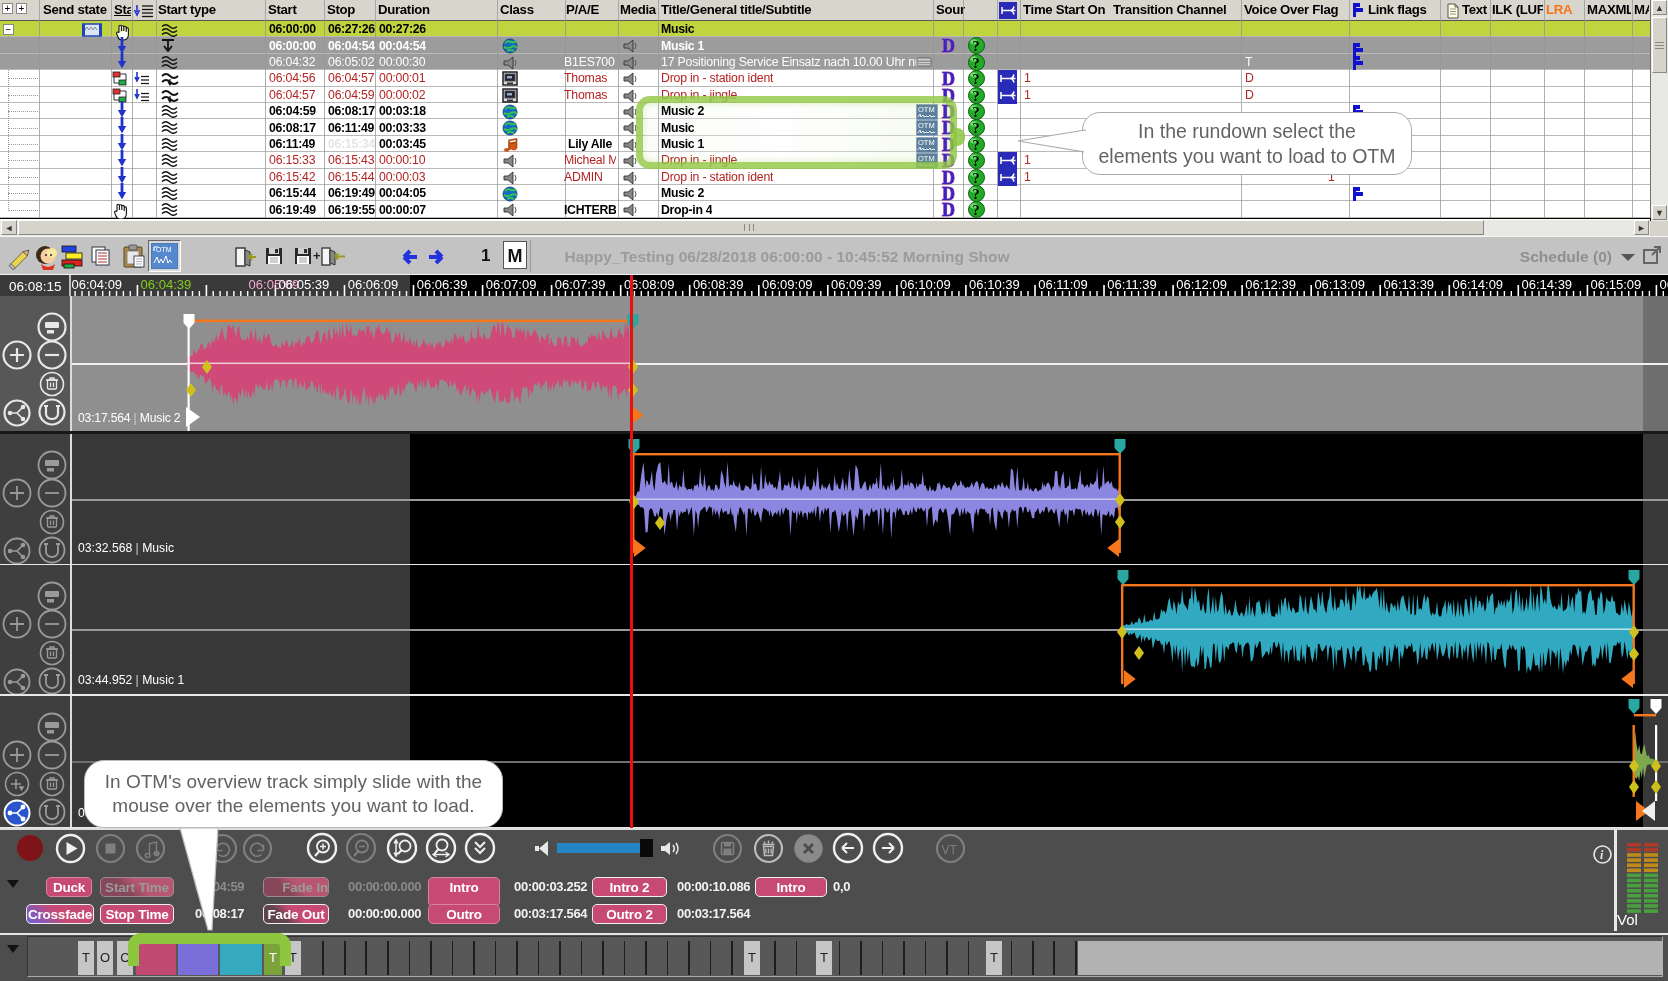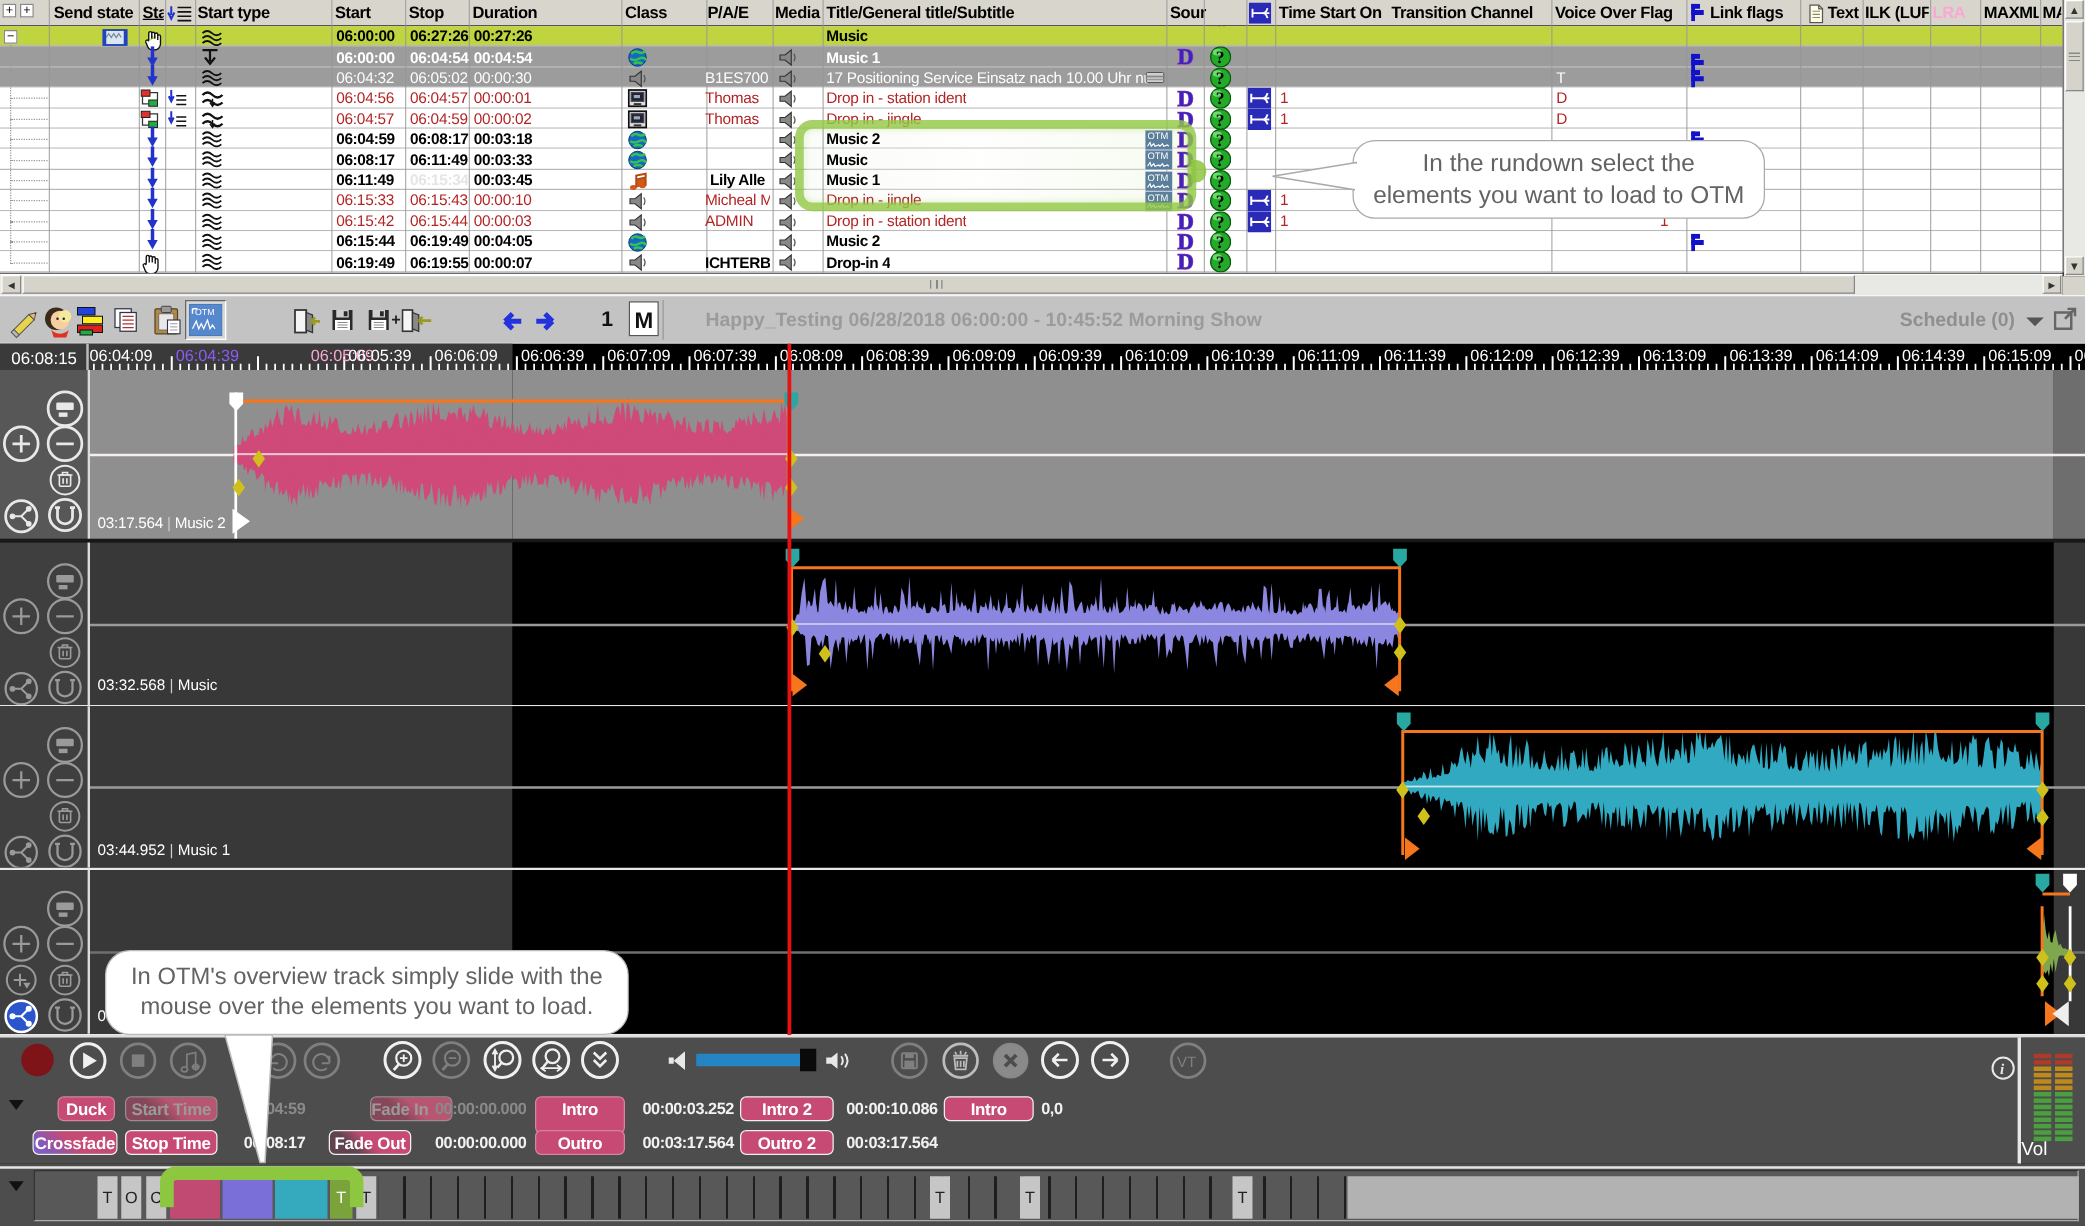--- a/index.html
+++ b/index.html
@@ -20,21 +20,21 @@
 <div style="position:absolute;left:620px;top:2px;width:37px;height:17px;font:bold 13.2px 'Liberation Sans',sans-serif;letter-spacing:-0.3px;color:#000;white-space:nowrap;overflow:hidden;">Media</div>
 <div style="position:absolute;left:661px;top:2px;width:271px;height:17px;font:bold 13.2px 'Liberation Sans',sans-serif;letter-spacing:-0.3px;color:#000;white-space:nowrap;overflow:hidden;">Title/General title/Subtitle</div>
 <div style="position:absolute;left:936px;top:2px;width:29px;height:17px;font:bold 13.2px 'Liberation Sans',sans-serif;letter-spacing:-0.3px;color:#000;white-space:nowrap;overflow:hidden;">Sour</div>
 <div style="position:absolute;left:966px;top:18px;width:56px;height:17px;font:bold 13.2px 'Liberation Sans',sans-serif;letter-spacing:-0.3px;color:#c2410c;white-space:nowrap;overflow:hidden;">File s</div>
 <div style="position:absolute;left:1023px;top:2px;width:89px;height:17px;font:bold 13.2px 'Liberation Sans',sans-serif;letter-spacing:-0.3px;color:#000;white-space:nowrap;overflow:hidden;">Time Start On</div>
 <div style="position:absolute;left:1113px;top:2px;width:127px;height:17px;font:bold 13.2px 'Liberation Sans',sans-serif;letter-spacing:-0.3px;color:#000;white-space:nowrap;overflow:hidden;">Transition Channel</div>
 <div style="position:absolute;left:1244px;top:2px;width:104px;height:17px;font:bold 13.2px 'Liberation Sans',sans-serif;letter-spacing:-0.3px;color:#000;white-space:nowrap;overflow:hidden;">Voice Over Flag</div>
 <div style="position:absolute;left:1368px;top:2px;width:70px;height:17px;font:bold 13.2px 'Liberation Sans',sans-serif;letter-spacing:-0.3px;color:#000;white-space:nowrap;overflow:hidden;">Link flags</div>
 <div style="position:absolute;left:1462px;top:2px;width:27px;height:17px;font:bold 13.2px 'Liberation Sans',sans-serif;letter-spacing:-0.3px;color:#000;white-space:nowrap;overflow:hidden;">Text</div>
 <div style="position:absolute;left:1492px;top:2px;width:51px;height:17px;font:bold 13.2px 'Liberation Sans',sans-serif;letter-spacing:-0.3px;color:#000;white-space:nowrap;overflow:hidden;">ILK (LUF</div>
-<div style="position:absolute;left:1546px;top:2px;width:37px;height:17px;font:bold 13.2px 'Liberation Sans',sans-serif;letter-spacing:-0.3px;color:#f9a8d4;white-space:nowrap;overflow:hidden;">LRA</div>
+<div style="position:absolute;left:1546px;top:2px;width:37px;height:17px;font:bold 13.2px 'Liberation Sans',sans-serif;letter-spacing:-0.3px;color:#f97316;white-space:nowrap;overflow:hidden;">LRA</div>
 <div style="position:absolute;left:1587px;top:2px;width:44px;height:17px;font:bold 13.2px 'Liberation Sans',sans-serif;letter-spacing:-0.3px;color:#000;white-space:nowrap;overflow:hidden;">MAXML</div>
 <div style="position:absolute;left:1634px;top:2px;width:15px;height:17px;font:bold 13.2px 'Liberation Sans',sans-serif;letter-spacing:-0.3px;color:#000;white-space:nowrap;overflow:hidden;">MA</div>
 <svg style="position:absolute;left:133px;top:3px;" width="22" height="16" viewBox="0 0 22 16">
     <path d="M4 2 L4 9 M1.5 7 L4 12 L6.5 7" stroke="#2233cc" stroke-width="1.6" fill="none"></path>
     <g stroke="#111" stroke-width="1.3">
       <line x1="9" y1="3" x2="20" y2="3"></line>
       <line x1="9" y1="6.5" x2="20" y2="6.5"></line>
       <line x1="9" y1="10" x2="20" y2="10"></line>
       <line x1="9" y1="13.5" x2="20" y2="13.5"></line>
     </g>
@@ -888,21 +888,21 @@
     <rect x="1614.2" y="16" width="1.4" height="5" fill="#fff"></rect>
     <rect x="1621.1" y="16" width="1.4" height="5" fill="#fff"></rect>
     <rect x="1628.0" y="16" width="1.4" height="5" fill="#fff"></rect>
     <rect x="1634.9" y="16" width="1.4" height="5" fill="#fff"></rect>
     <rect x="1641.8" y="16" width="1.4" height="5" fill="#fff"></rect>
     <rect x="1648.7" y="16" width="1.4" height="5" fill="#fff"></rect>
     <rect x="1655.6" y="10" width="1.6" height="11" fill="#fff"></rect>
     <rect x="1662.6" y="16" width="1.4" height="5" fill="#fff"></rect>
   </svg>
 <div style="position:absolute;left:71.5px;top:277px;font:13px 'Liberation Sans',sans-serif;color:#fff;">06:04:09</div>
-<div style="position:absolute;left:140.6px;top:277px;font:13px 'Liberation Sans',sans-serif;color:#8b5cf6;">06:04:39</div>
+<div style="position:absolute;left:140.6px;top:277px;font:13px 'Liberation Sans',sans-serif;color:#84cc16;">06:04:39</div>
 <div style="position:absolute;left:209.6px;top:277px;font:13px 'Liberation Sans',sans-serif;color:#f9a8d4;margin-left:39px;">06:05:09</div>
 <div style="position:absolute;left:278.6px;top:277px;font:13px 'Liberation Sans',sans-serif;color:#fff;">06:05:39</div>
 <div style="position:absolute;left:347.7px;top:277px;font:13px 'Liberation Sans',sans-serif;color:#fff;">06:06:09</div>
 <div style="position:absolute;left:416.8px;top:277px;font:13px 'Liberation Sans',sans-serif;color:#fff;">06:06:39</div>
 <div style="position:absolute;left:485.8px;top:277px;font:13px 'Liberation Sans',sans-serif;color:#fff;">06:07:09</div>
 <div style="position:absolute;left:554.8px;top:277px;font:13px 'Liberation Sans',sans-serif;color:#fff;">06:07:39</div>
 <div style="position:absolute;left:623.9px;top:277px;font:13px 'Liberation Sans',sans-serif;color:#fff;">06:08:09</div>
 <div style="position:absolute;left:692.9px;top:277px;font:13px 'Liberation Sans',sans-serif;color:#fff;">06:08:39</div>
 <div style="position:absolute;left:762.0px;top:277px;font:13px 'Liberation Sans',sans-serif;color:#fff;">06:09:09</div>
 <div style="position:absolute;left:831.0px;top:277px;font:13px 'Liberation Sans',sans-serif;color:#fff;">06:09:39</div>
@@ -1278,21 +1278,21 @@
     <rect x="27" y="69.1" width="14" height="3.6" fill="#4a9f3f"></rect>
     <rect x="10" y="74.2" width="14" height="3.6" fill="#4a9f3f"></rect>
     <rect x="27" y="74.2" width="14" height="3.6" fill="#4a9f3f"></rect>
     <rect x="10" y="79.3" width="14" height="3.6" fill="#4a9f3f"></rect>
     <rect x="27" y="79.3" width="14" height="3.6" fill="#4a9f3f"></rect>
   </svg>
 <div style="position:absolute;left:1617px;top:911px;width:69px;text-align:left;font:15px 'Liberation Sans',sans-serif;color:#fff;">Vol</div>
 <div style="position:absolute;left:7px;top:880px;width:0;height:0;border-left:6px solid transparent;border-right:6px solid transparent;border-top:8px solid #111;"></div>
 <div style="position:absolute;font:bold 13.5px 'Liberation Sans',sans-serif;letter-spacing:-0.2px;color:#fff;text-align:center;border-radius:5px;left:46px;top:877px;width:46px;height:20px;line-height:20px;background:#c64a73;border:1.5px solid #d883a0;">Duck</div>
 <div style="position:absolute;font:bold 13.5px 'Liberation Sans',sans-serif;letter-spacing:-0.2px;color:#fff;text-align:center;border-radius:5px;left:100px;top:877px;width:74px;height:20px;line-height:20px;background:linear-gradient(225deg,#b85672 45%,#87475a 65%);border:1.5px solid #a08a92;color:#9a9a9a;">Start Time</div>
-<div style="position:absolute;font:bold 13.5px 'Liberation Sans',sans-serif;letter-spacing:-0.2px;color:#fff;text-align:left;border-radius:5px;left:263px;top:877px;width:66px;height:20px;line-height:20px;background:linear-gradient(225deg,#b85672 45%,#87475a 65%);border:1.5px solid #a08a92;color:#9a9a9a;margin-left:33px;">Fade In</div>
+<div style="position:absolute;font:bold 13.5px 'Liberation Sans',sans-serif;letter-spacing:-0.2px;color:#fff;text-align:right;border-radius:5px;left:263px;top:877px;width:66px;height:20px;line-height:20px;background:linear-gradient(225deg,#b85672 45%,#87475a 65%);border:1.5px solid #a08a92;color:#9a9a9a;">Fade In</div>
 <div style="position:absolute;font:bold 13.5px 'Liberation Sans',sans-serif;letter-spacing:-0.2px;color:#fff;text-align:center;border-radius:5px;left:428px;top:877px;width:72px;height:30px;line-height:20px;background:#c64a73;border:1.5px solid #d883a0;">Intro</div>
 <div style="position:absolute;font:bold 13.5px 'Liberation Sans',sans-serif;letter-spacing:-0.2px;color:#fff;text-align:center;border-radius:5px;left:592px;top:877px;width:75px;height:20px;line-height:20px;background:#c64a73;border:1.5px solid #f0f0f0;">Intro 2</div>
 <div style="position:absolute;font:bold 13.5px 'Liberation Sans',sans-serif;letter-spacing:-0.2px;color:#fff;text-align:center;border-radius:5px;left:755px;top:877px;width:72px;height:20px;line-height:20px;background:#c64a73;border:1.5px solid #f0f0f0;">Intro</div>
 <div style="position:absolute;font:bold 13.5px 'Liberation Sans',sans-serif;letter-spacing:-0.2px;color:#fff;text-align:center;border-radius:5px;left:26px;top:904px;width:68px;height:20px;line-height:20px;background:linear-gradient(45deg,#7a5fd5 0%,#8658b8 18%,#c64a73 48%);border:1.5px solid #f0f0f0;">Crossfade</div>
 <div style="position:absolute;font:bold 13.5px 'Liberation Sans',sans-serif;letter-spacing:-0.2px;color:#fff;text-align:center;border-radius:5px;left:100px;top:904px;width:74px;height:20px;line-height:20px;background:#c64a73;border:1.5px solid #f0f0f0;">Stop Time</div>
 <div style="position:absolute;font:bold 13.5px 'Liberation Sans',sans-serif;letter-spacing:-0.2px;color:#fff;text-align:center;border-radius:5px;left:263px;top:904px;width:66px;height:20px;line-height:20px;background:linear-gradient(225deg,#c64a73 50%,#5f4450 72%);border:1.5px solid #f0f0f0;">Fade Out</div>
 <div style="position:absolute;font:bold 13.5px 'Liberation Sans',sans-serif;letter-spacing:-0.2px;color:#fff;text-align:center;border-radius:5px;left:428px;top:904px;width:72px;height:20px;line-height:20px;background:#c64a73;border:1.5px solid #d883a0;">Outro</div>
 <div style="position:absolute;font:bold 13.5px 'Liberation Sans',sans-serif;letter-spacing:-0.2px;color:#fff;text-align:center;border-radius:5px;left:592px;top:904px;width:75px;height:20px;line-height:20px;background:#c64a73;border:1.5px solid #f0f0f0;">Outro 2</div>
 <div style="position:absolute;font:bold 13px 'Liberation Sans',sans-serif;letter-spacing:-0.35px;color:#8a8a8a;white-space:nowrap;left:195px;top:879px;">06:04:59</div>
 <div style="position:absolute;font:bold 13px 'Liberation Sans',sans-serif;letter-spacing:-0.35px;color:#8a8a8a;white-space:nowrap;left:348px;top:879px;">00:00:00.000</div>

